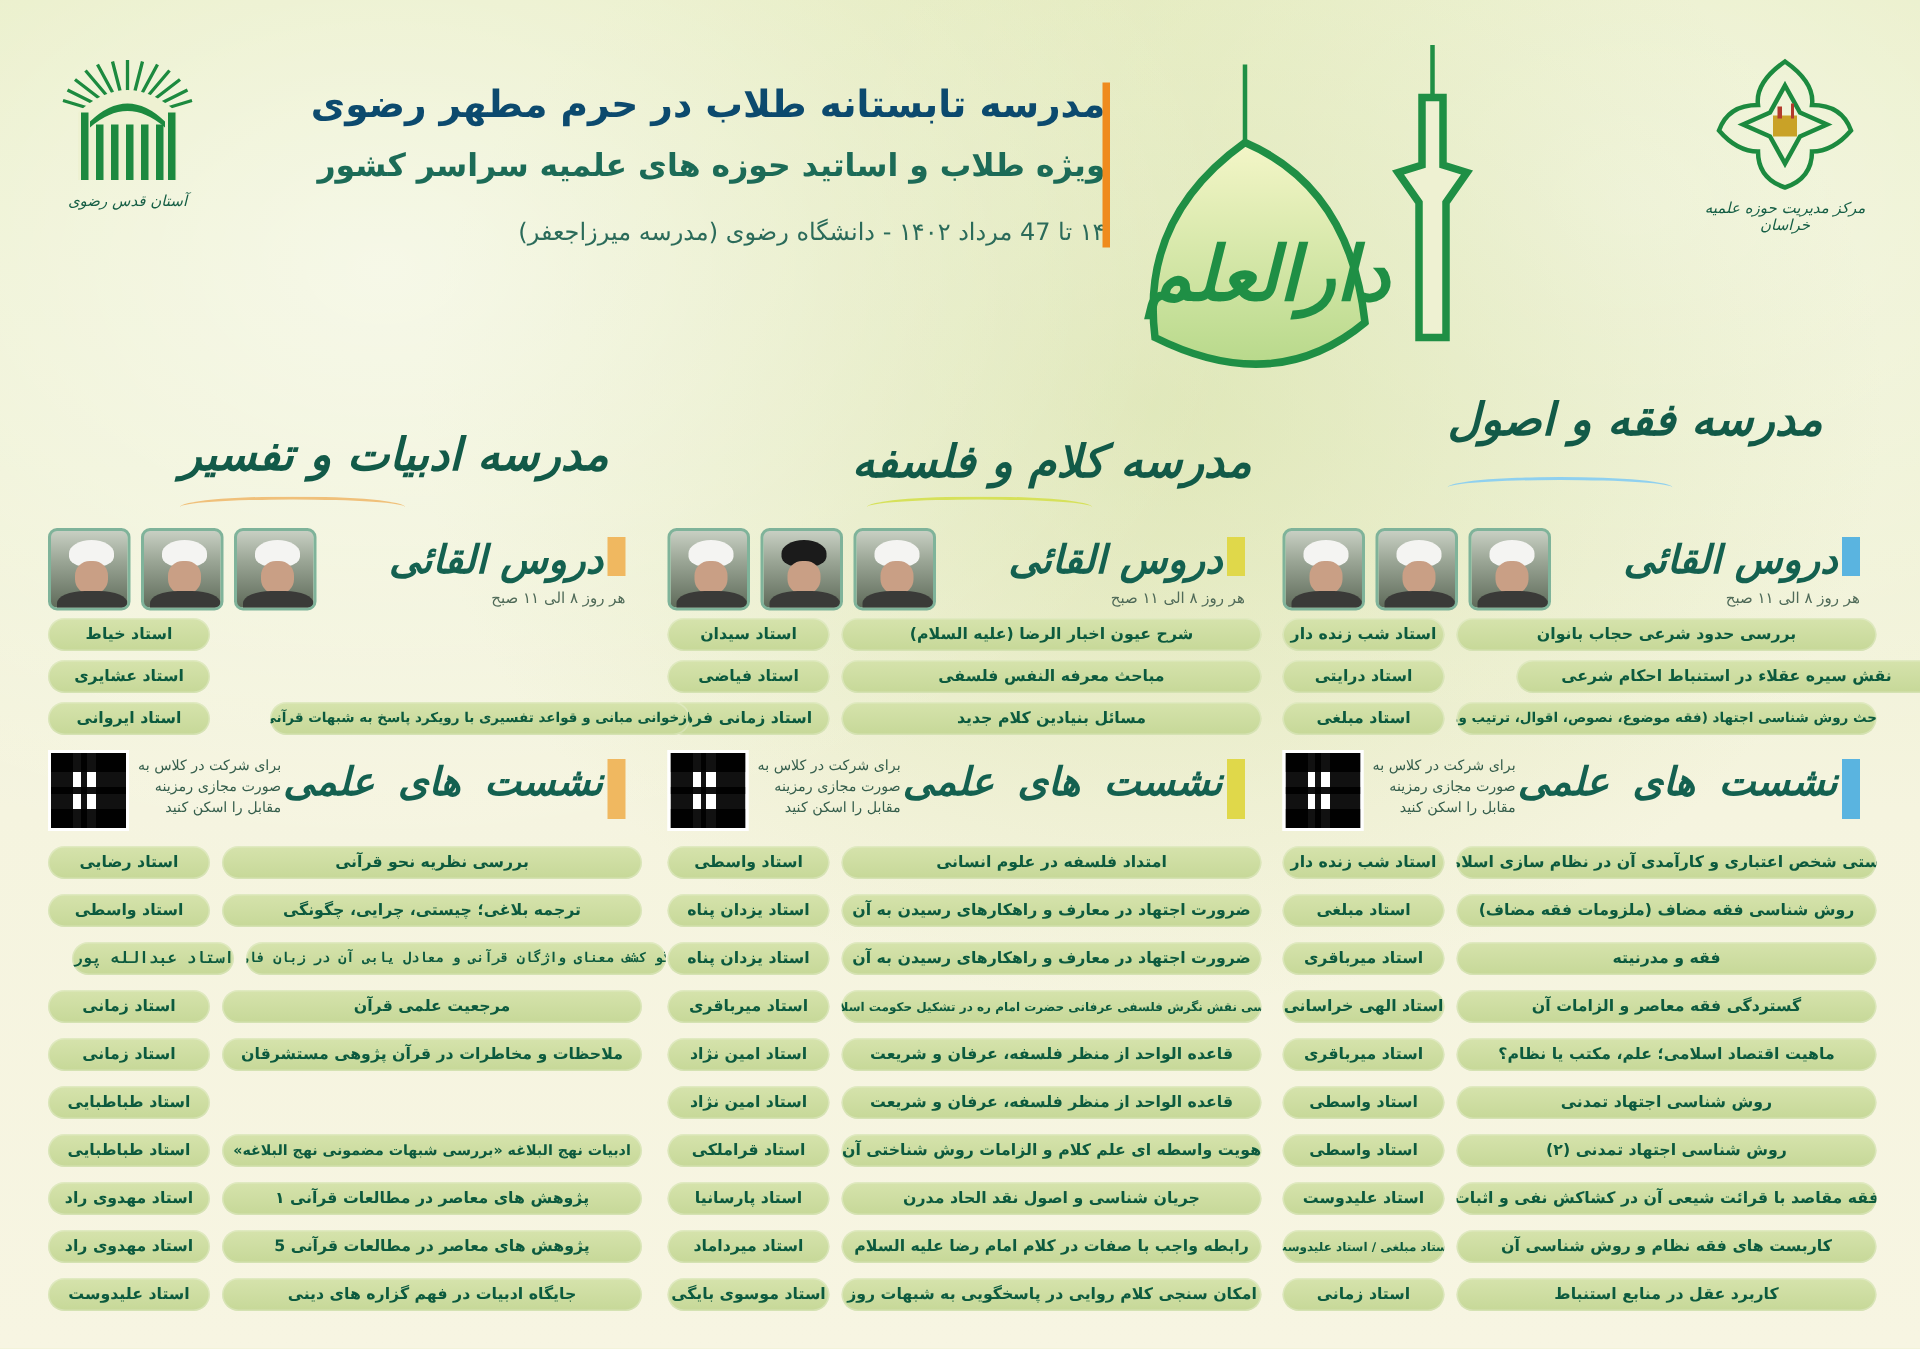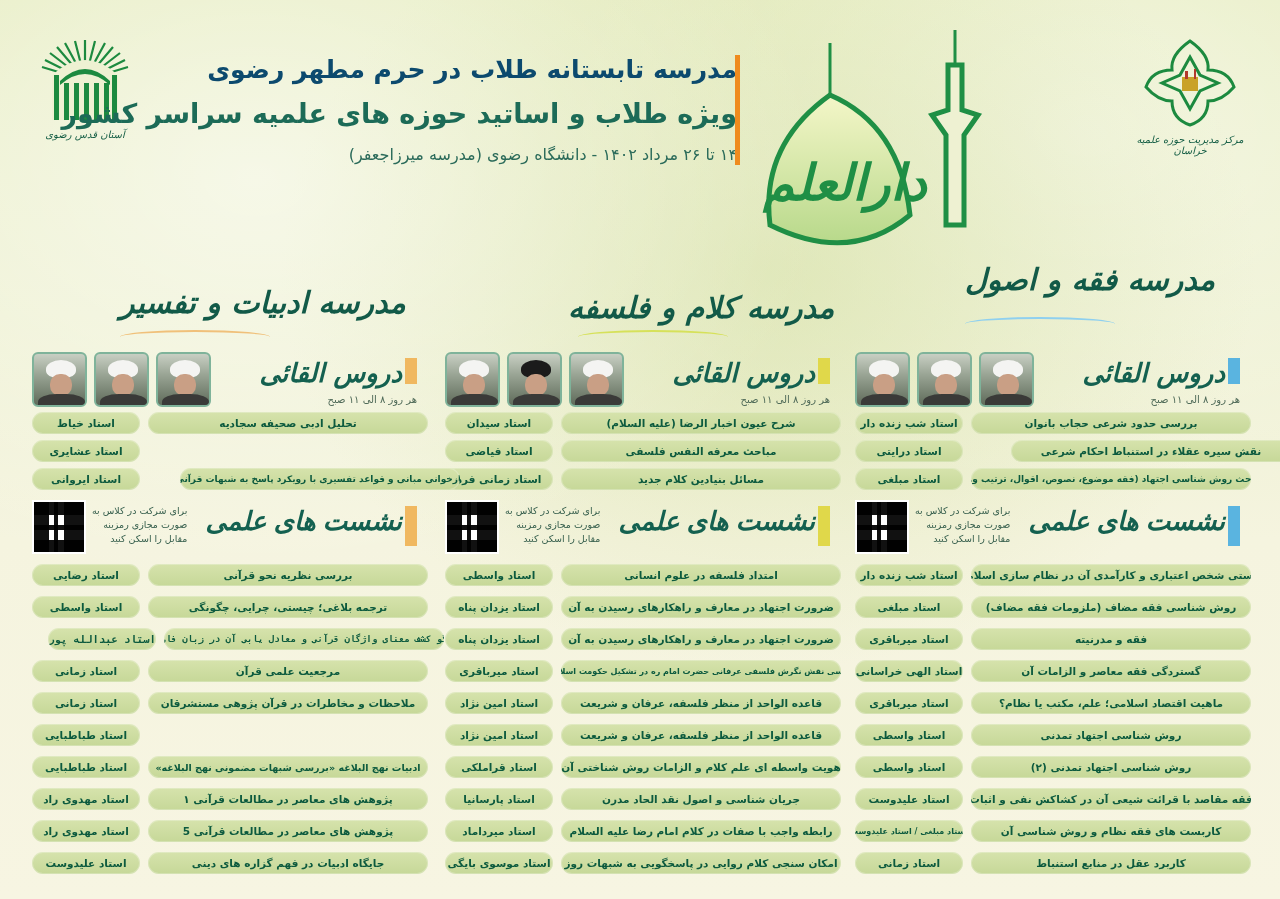--- a/index.html
+++ b/index.html
@@ -12,21 +12,21 @@
       radial-gradient(ellipse at 60% 30%, rgba(210,222,160,.55) 0, rgba(210,222,160,0) 45%),
       radial-gradient(ellipse at 85% 15%, rgba(255,255,255,.45) 0, rgba(255,255,255,0) 35%),
       linear-gradient(180deg,#e7edc2 0%,#eef1d2 35%,#f5f4df 60%,#f7f5e2 100%);
     position:relative;
     direction:ltr;
     color:#13594a;
   }
   .abs{position:absolute;}
   
   .hdr-title{right:543px;top:55px;font-size:25px;font-weight:bold;color:#0c4a6e;direction:rtl;white-space:nowrap;}
-  .hdr-sub{right:543px;top:98px;font-size:27px;font-weight:bold;color:#1c6b57;direction:rtl;white-space:nowrap;}
+  .hdr-sub{right:543px;top:98px;font-size:21px;font-weight:bold;color:#1c6b57;direction:rtl;white-space:nowrap;}
   .hdr-date{right:543px;top:145px;font-size:16px;color:#2b6b5a;direction:rtl;white-space:nowrap;}
   .orange-bar{left:735px;top:55px;width:5px;height:110px;background:#ef8b1e;}
   .logo-left{left:30px;top:35px;width:110px;height:110px;}
   .logo-right{left:1130px;top:35px;width:120px;height:120px;}
   .logo-cap{font-size:10px;color:#155e45;direction:rtl;text-align:center;font-style:italic;}
   .emblem{left:750px;top:25px;width:240px;height:260px;}
   
   .school-h{font-family:"DejaVu Serif",serif;font-size:30px;font-weight:bold;font-style:italic;color:#125a48;direction:rtl;white-space:nowrap;}
   .ornament{height:14px;border-radius:50%;}
   
@@ -45,21 +45,21 @@
   .pill.name{width:108px;}
   .pill.topic{width:280px;}
   .pill.small{font-size:8px;}
   .nashist{position:absolute;top:150px;height:62px;width:395px;}
   .qr{position:absolute;top:0;width:54px;height:54px;background:#fff;border:2px solid #fff;
       background-image:
         linear-gradient(90deg,#111 0 30%,transparent 30% 40%,#111 40% 48%,transparent 48% 60%,#111 60% 100%),
         linear-gradient(0deg,#111 0 25%,transparent 25% 45%,#111 45% 55%,transparent 55% 75%,#111 75% 100%);
       background-blend-mode:multiply;}
   .qr-text{position:absolute;top:4px;font-size:9.5px;line-height:14px;color:#355e4c;direction:rtl;text-align:right;white-space:nowrap;}
-  .nashist-title{position:absolute;top:6px;font-family:Liberation Sans, sans-serif;font-size:26px;font-style:italic;font-weight:bold;color:#146150;direction:rtl;white-space:nowrap;}
+  .nashist-title{position:absolute;top:6px;font-family:Liberation Mono, monospace;font-size:26px;font-style:italic;font-weight:bold;color:#146150;direction:rtl;white-space:nowrap;}
   .nashist-tag{display:inline-block;width:12px;height:40px;vertical-align:top;margin-left:3px;}
 </style>
 </head>
 <body>
 
 <div class="abs logo-left">
   <svg width="110" height="90" viewBox="0 0 110 90">
     <g stroke="#1c8a3f" stroke-width="2.2" fill="none">
       <path d="M55 45 L55 5 M55 45 L35 8 M55 45 L75 8 M55 45 L20 18 M55 45 L90 18 M55 45 L12 32 M55 45 L98 32 M55 45 L45 6 M55 45 L65 6 M55 45 L27 12 M55 45 L83 12 M55 45 L15 25 M55 45 L95 25"></path>
     </g>
@@ -86,21 +86,21 @@
     </g>
     <rect x="52" y="42" width="16" height="14" fill="#c9a227"></rect>
     <rect x="55" y="36" width="3" height="8" fill="#b23a2c"></rect>
     <rect x="64" y="34" width="2" height="10" fill="#b23a2c"></rect>
   </svg>
   <div class="logo-cap">مرکز مدیریت حوزه علمیه خراسان</div>
 </div>
 
 <div class="abs hdr-title">مدرسه تابستانه طلاب در حرم مطهر رضوی</div>
 <div class="abs hdr-sub">ویژه طلاب و اساتید حوزه های علمیه سراسر کشور</div>
-<div class="abs hdr-date">۱۴ تا ۲۶ مرداد ۱۴۰۲ - دانشگاه رضوی (مدرسه میرزاجعفر)</div>
+<div class="abs hdr-date">۱۴ تا 47 مرداد ۱۴۰۲ - دانشگاه رضوی (مدرسه میرزاجعفر)</div>
 <div class="abs orange-bar"></div>
 
 <div class="abs emblem">
   <svg width="240" height="260" viewBox="0 0 240 260">
     <defs>
       <linearGradient id="dg" x1="0" y1="0" x2="0" y2="1">
         <stop offset="0" stop-color="#f4f6c8"></stop>
           <stop offset="1" stop-color="#b8d98b"></stop>
       </linearGradient>
     </defs>
@@ -323,21 +323,20 @@
         <div class="robe"></div>
       </div>
   </div>
   <div class="durus" style="right:10px;">
     <span class="durus-tag" style="background:#f0b860;"></span><span>دروس القائی</span>
   </div>
   <div class="hours" style="right:10px;">هر روز ۸ الی ۱۱ صبح</div>
 
   <div class="row" style="top:62px;left:0;">
       <div class="pill name">استاد خیاط</div>
-      <div class="pill topic">تحلیل ادبی صحیفه سجادیه</div>
     </div>
   <div class="row" style="top:90px;left:0;">
       <div class="pill name">استاد عشایری</div>
     </div>
   <div class="row" style="top:118px;left:0;gap:40px;">
       <div class="pill name">استاد ایروانی</div>
       <div class="pill topic" style="font-size:9px;">بازخوانی مبانی و قواعد تفسیری با رویکرد پاسخ به شبهات قرآنی</div>
     </div>
 
   <div class="nashist" style="left:0;">

